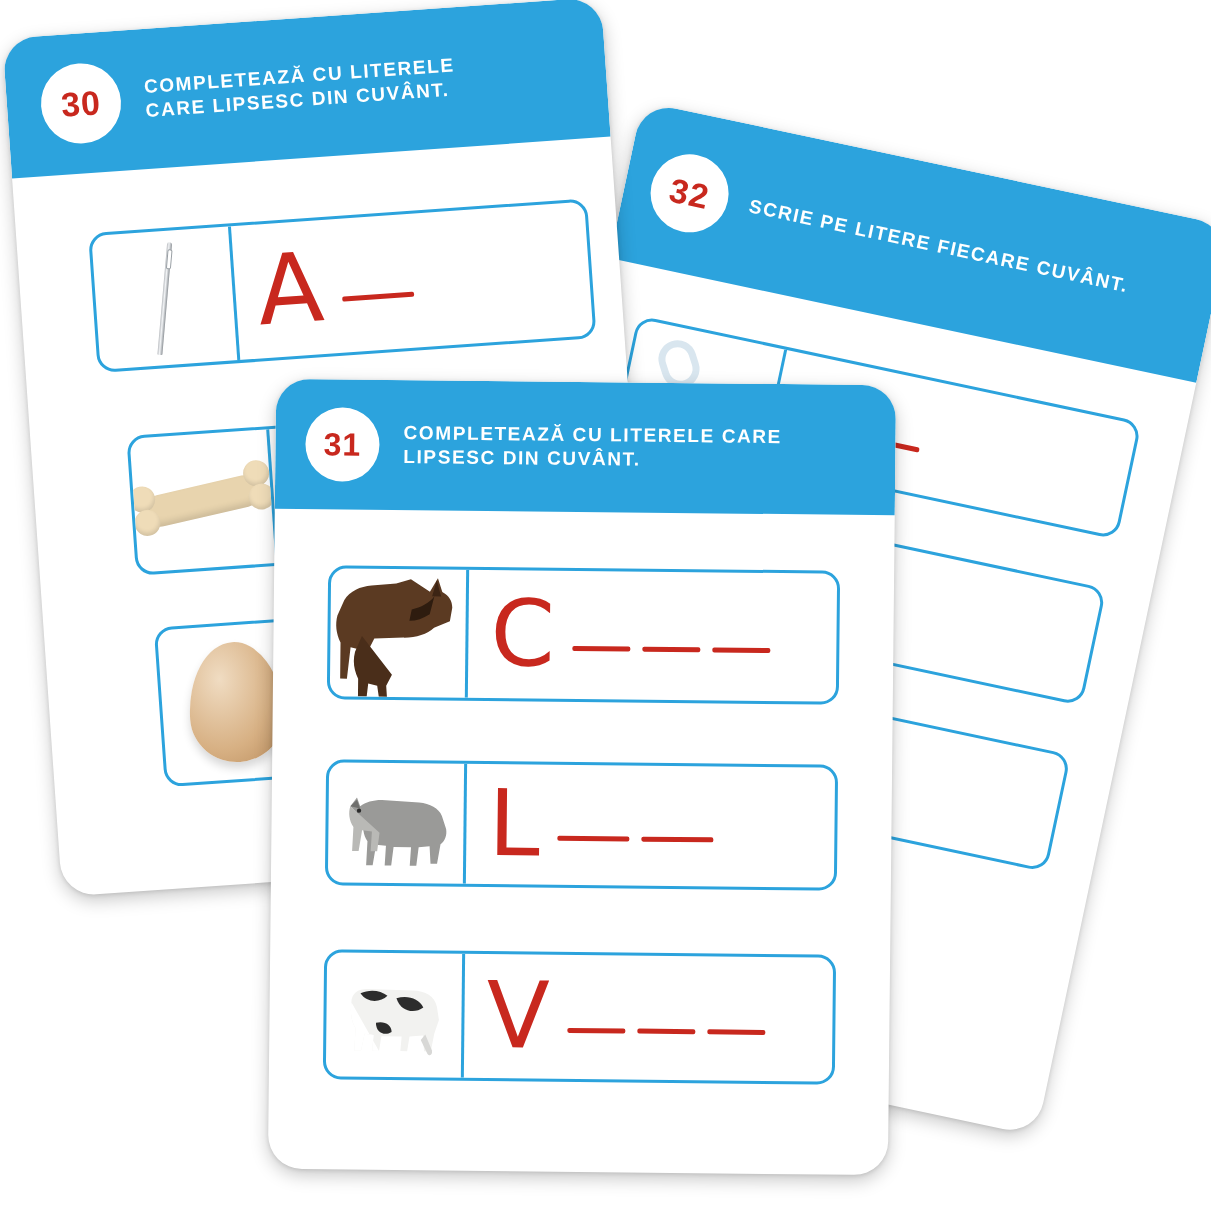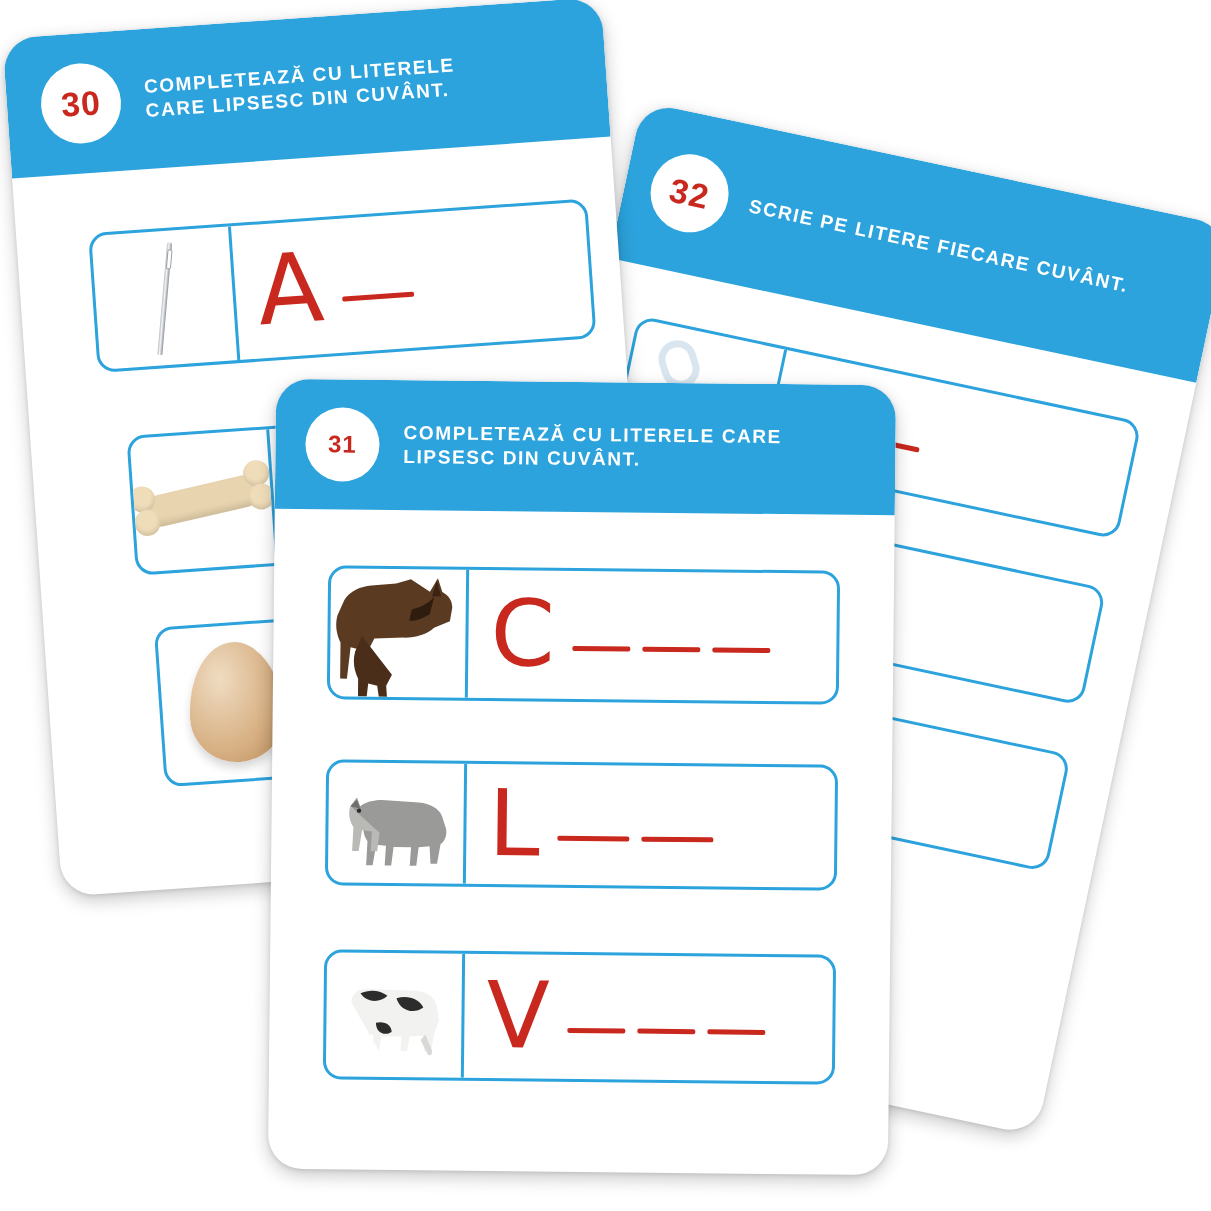--- a/index.html
+++ b/index.html
@@ -252,21 +252,21 @@
         </div>
       </div>
       <div class="write-cell"></div>
     </div>
   </div>
 
   <div class="paperclip" style="left:660px; top:340px;"></div>
 
   <div class="card" style="left:272px; top:382px; width:620px; height:790px; transform: rotate(0.6deg);">
     <div class="card-header" style="height:130px;">
-      <div class="badge" style="width:74px;height:74px;margin-left:30px;font-size:24px;align-items:center;">
+      <div class="badge" style="width:74px;height:74px;margin-left:30px;font-size:32px;align-items:center;">
         <span>31</span>
       </div>
       <div class="header-text" style="margin-left:24px;max-width:390px;">COMPLETEAZĂ CU LITERELE CARE LIPSESC DIN CUVÂNT.</div>
     </div>
 
     <div class="row" style="left:54px; top:186px; width:512px; height:134px;">
       <div class="pic-cell" style="width:138px;">
         <div class="art">
           <svg class="animal-svg" viewBox="0 0 120 110" preserveAspectRatio="xMidYMid meet">
             <path d="M88 18 l7 -12 4 12 c6 3 9 8 9 14 l-2 12 -14 6

